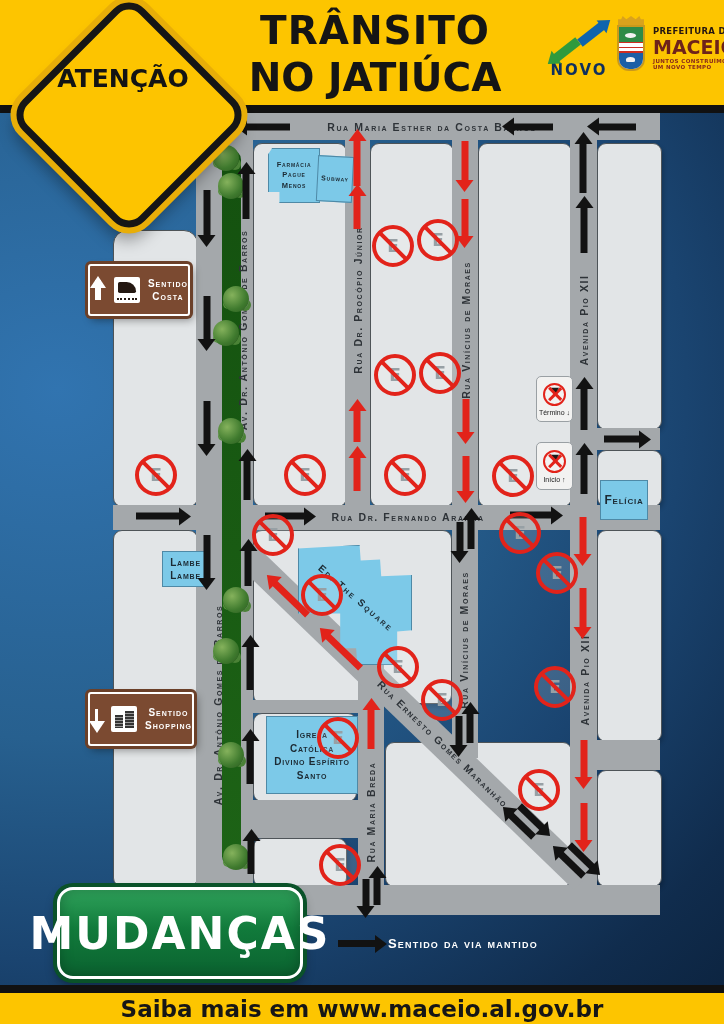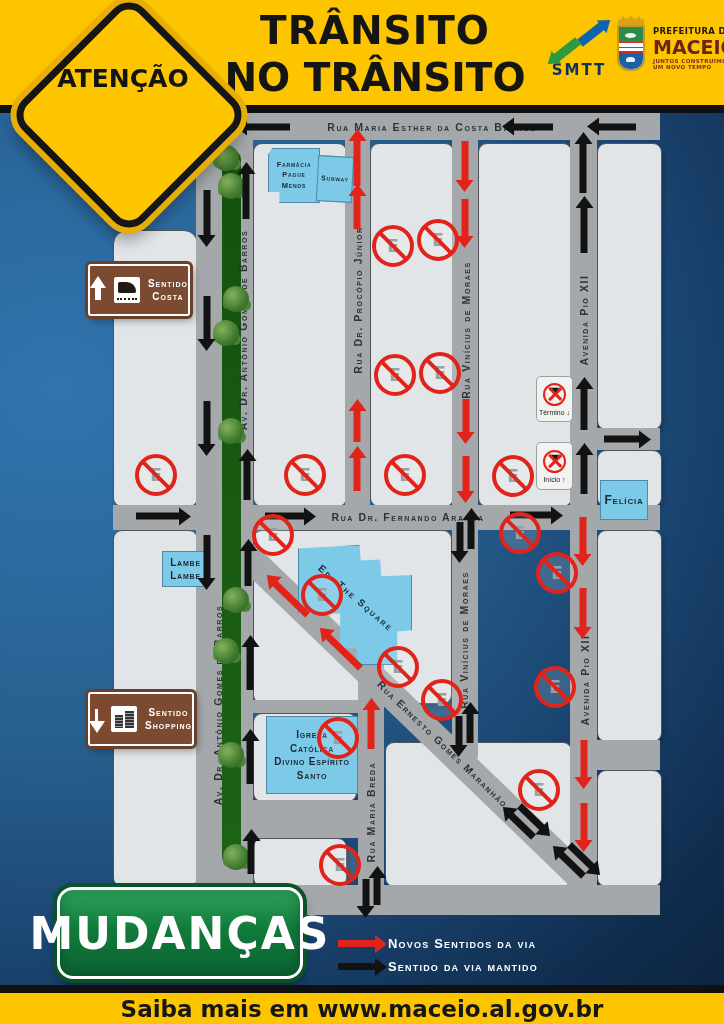--- a/index.html
+++ b/index.html
@@ -120,28 +120,28 @@
     font:bold 23px "DejaVu Sans",sans-serif;color:#161616}
 </style>
 </head>
 <body>
 
 <div class="page">
 
   <div class="header"></div>
   <div class="title">
     <div class="t1">TRÂNSITO</div>
-    <div class="t2">NO TRÂNSITO</div>
+    <div class="t2">NO JATIÚCA</div>
   </div>
   <div class="smtt">
     <div class="smtt-icon">
       <div class="sa green"></div>
       <div class="sa blue"></div>
     </div>
-    <div class="smtt-label">SMTT</div>
+    <div class="smtt-label">NOVO</div>
   </div>
   <div class="pref">
     <div class="crest">
       <div class="crown"></div>
       <div class="shield">
         <div class="sh-g"></div>
         <div class="sh-w"></div>
         <div class="sh-b"></div>
       </div>
     </div>
@@ -376,24 +376,20 @@
     <div class="diamond-text">
       <div class="a1">ATENÇÃO</div>
     </div>
   </div>
 
   <div class="jatiuca">
     <span>MUDANÇAS</span>
   </div>
   <div class="legend">
     <div class="leg-row">
-      <div class="legend-arrow" style="--c: #e2231a;"></div>
-      <div class="leg-label">Novos Sentidos da via</div>
-    </div>
-    <div class="leg-row">
       <div class="legend-arrow" style="--c: #121212;"></div>
       <div class="leg-label">Sentido da via mantido</div>
     </div>
   </div>
   <div class="strip s1"></div>
   <div class="strip s2"></div>
   <div class="bottombar">
     <span>Saiba mais em www.maceio.al.gov.br</span>
   </div>
 

